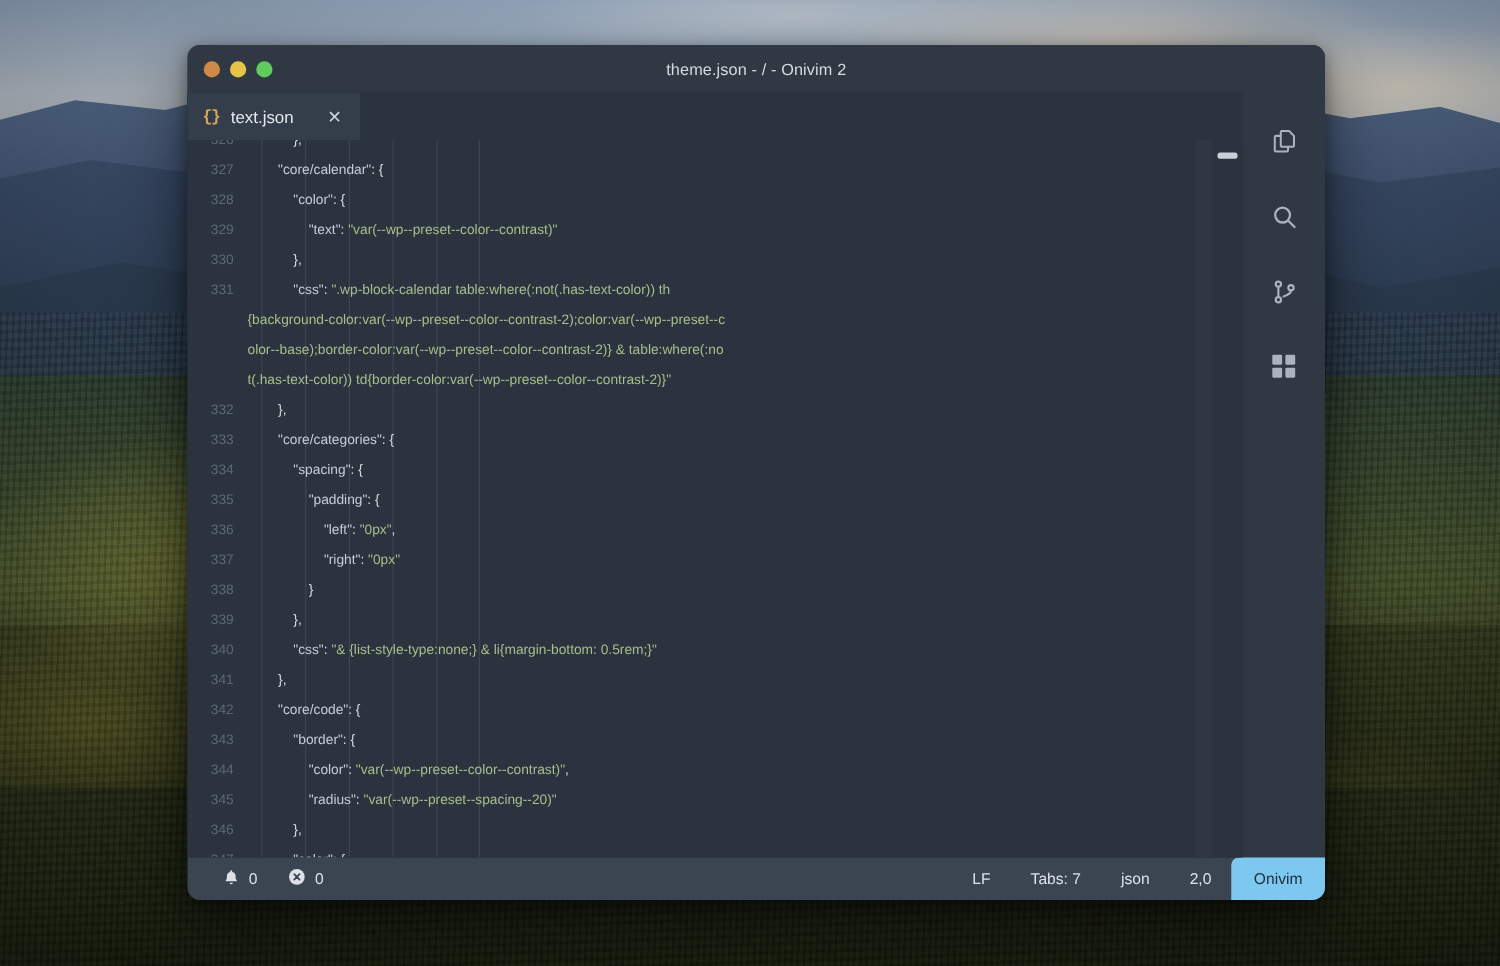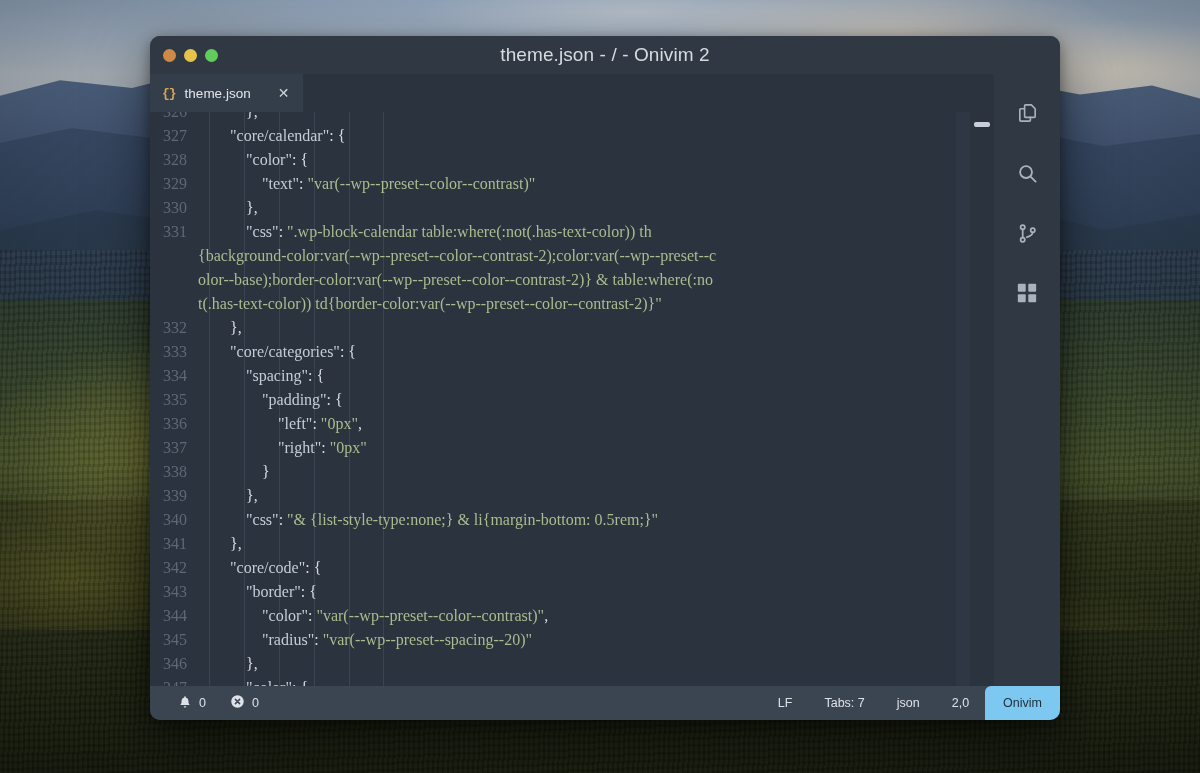--- a/index.html
+++ b/index.html
@@ -74,41 +74,41 @@
     height:38px;flex:0 0 38px;background:#2f3843;position:relative;
     display:flex;align-items:center;
   }
   .lights{display:flex;gap:8px;padding-left:13px;align-items:center;}
   .light{width:13px;height:13px;border-radius:50%;}
   .l-close{background:#d08a47;}
   .l-min{background:#e8c34a;}
   .l-max{background:#5fcc5c;}
   #titletext{
     position:absolute;left:0;right:0;text-align:center;
-    font-size:19px;color:#d7dbe0;font-weight:400;letter-spacing:.1px;
+    font-size:13px;color:#d7dbe0;font-weight:400;letter-spacing:.1px;
     pointer-events:none;
   }
   
   #wbody{flex:1;display:flex;min-height:0;background:#2b333e;}
   #editorcol{flex:1;display:flex;flex-direction:column;min-width:0;background:#2b333e;}
   
   #tabs{height:38px;flex:0 0 38px;background:#2b333e;display:flex;align-items:stretch;}
   .tab{
     display:flex;align-items:center;gap:9px;padding:0 14px 0 12px;
     background:#343d4a;color:#e3e7ec;font-size:13.5px;min-width:0;
   }
   .tab .jsonicon{color:#d8a657;font-size:13px;font-family:"Liberation Mono", monospace;font-weight:700;letter-spacing:-1px;}
   .tab .tabname{white-space:nowrap;}
   .tab .tabclose{color:#cfd4da;font-size:14px;margin-left:18px;line-height:1;}
   
   #editorwrap{flex:1;position:relative;min-height:0;background:#2b333e;overflow:hidden;}
   #code{
     position:absolute;inset:0;right:24px;
-    font-family:Liberation Serif, serif;
-    font-size:16px;line-height:24px;white-space:pre;overflow:hidden;
+    font-family:Liberation Sans, sans-serif;
+    font-size:11px;line-height:24px;white-space:pre;overflow:hidden;
   }
   .ln{display:flex;align-items:flex-start;height:24px;}
   .gutter{
     width:48px;flex:0 0 48px;text-align:right;padding-right:11px;
     color:#5d6877;box-sizing:border-box;
   }
   .ltext{flex:1;min-width:0;position:relative;overflow:hidden;}
   .wrapln .gutter{color:transparent;}
   
   #guides{position:absolute;left:59px;top:0;bottom:0;width:520px;pointer-events:none;}
@@ -171,21 +171,21 @@
     <div id="titletext">theme.json - / - Onivim 2</div>
   </div>
 
   <div id="wbody">
 
     <div id="editorcol">
 
       <div id="tabs">
         <div class="tab">
           <span class="jsonicon">{}</span>
-          <span class="tabname">theme.json</span>
+          <span class="tabname">text.json</span>
           <span class="tabclose">✕</span>
         </div>
       </div>
 
       <div id="editorwrap">
         <div id="guides">
             <div class="guide" style="left: 0px;"></div>
             <div class="guide" style="left: 34.88px;"></div>
             <div class="guide" style="left: 69.76px;"></div>
             <div class="guide" style="left: 104.64px;"></div>

